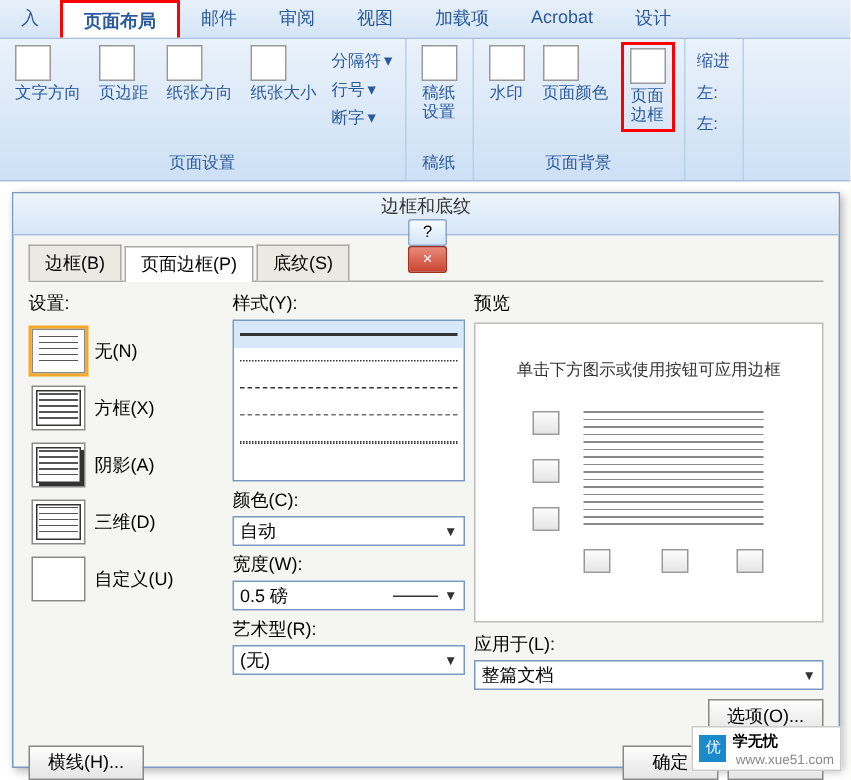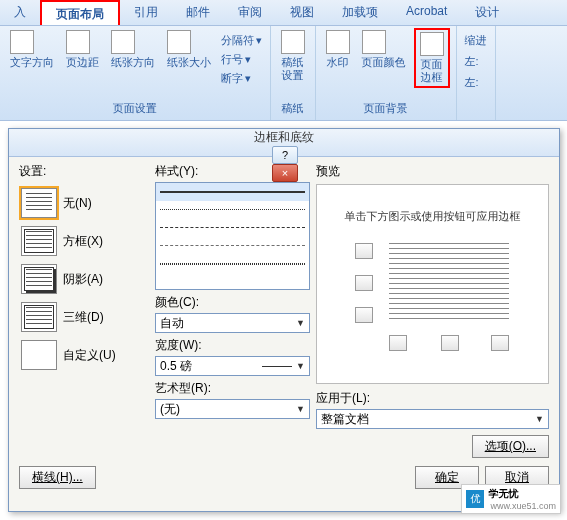--- a/index.html
+++ b/index.html
@@ -65,34 +65,33 @@
 .preview-box { border: 1px solid #bbb; padding: 24px; background: #fff; height: 200px; }
 .preview-hint { font-size: 11px; text-align: center; color: #333; margin-bottom: 8px; line-height: 1.3; }
 .preview-canvas { position: relative; height: 130px; }
 .pv-doc { position: absolute; left: 48px; top: 12px; width: 120px; height: 78px; background: repeating-linear-gradient(#888 0 1px, transparent 1px 5px); }
 .pv-btn { position: absolute; width: 18px; height: 16px; border: 1px solid #999; background: linear-gradient(#fdfdfd,#e5e5e5); cursor: pointer; }
 .pv-t { left: 14px; top: 12px; } .pv-b { left: 14px; top: 76px; }
 .pv-l { left: 48px; top: 104px; } .pv-r { left: 150px; top: 104px; }
 .pv-tl { left: 14px; top: 44px; } .pv-d { left: 100px; top: 104px; }
 
 .dlg-footer-row { display: flex; align-items: center; gap: 6px; margin-top: 6px; }
-.btn { padding: 2px 12px; font-size: 12px; border: 1px solid #888; background: linear-gradient(#fdfdfd,#e5e5e5); cursor: pointer; min-width: 64px; text-align: center; text-decoration: underline; }
+.btn { padding: 2px 12px; font-size: 12px; border: 1px solid #888; background: linear-gradient(#fdfdfd,#e5e5e5); cursor: pointer; min-width: 64px; text-align: center; }
 
 .watermark { position: absolute; right: 6px; bottom: 6px; display: flex; align-items: center; gap: 4px; background: #fff; padding: 2px 4px; border: 1px solid #ccc; }
 .watermark .logo { width: 18px; height: 18px; background: #1a8acb; color: #fff; font-size: 10px; text-align: center; line-height: 18px; }
 .watermark .txt { font-size: 10px; font-weight: bold; }
 .watermark .url { font-size: 9px; color: #888; margin-left: 2px; }
 </style>
 </head>
 <body>
 
 <div class="ribbon-tabs">
   <div class="ribbon-tab">入</div>
   <div class="ribbon-tab active">页面布局</div>
-  <div class="ribbon-tab">引用</div>
   <div class="ribbon-tab">邮件</div>
   <div class="ribbon-tab">审阅</div>
   <div class="ribbon-tab">视图</div>
   <div class="ribbon-tab">加载项</div>
   <div class="ribbon-tab">Acrobat</div>
   <div class="ribbon-tab">设计</div>
 </div>
 
 <div class="ribbon-body">
   <div class="ribbon-group">
@@ -158,20 +157,25 @@
   </div>
 </div>
 
 <div class="dialog">
   <div class="titlebar">
     <span class="title">边框和底纹</span>
     <div class="wbtn">?</div>
     <div class="wbtn close">×</div>
   </div>
   <div class="dlg-body">
+    <div class="tabs">
+      <div class="tab">边框(B)</div>
+      <div class="tab active">页面边框(P)</div>
+      <div class="tab">底纹(S)</div>
+    </div>
 
     <div class="main-cols">
 
       <div class="col-left">
         <div class="section-label">设置:</div>
         <div class="setting-opt sel">
             <div class="thumb thumb-lines"></div>
             <span class="txt">无(N)</span>
           </div>
         <div class="setting-opt">

